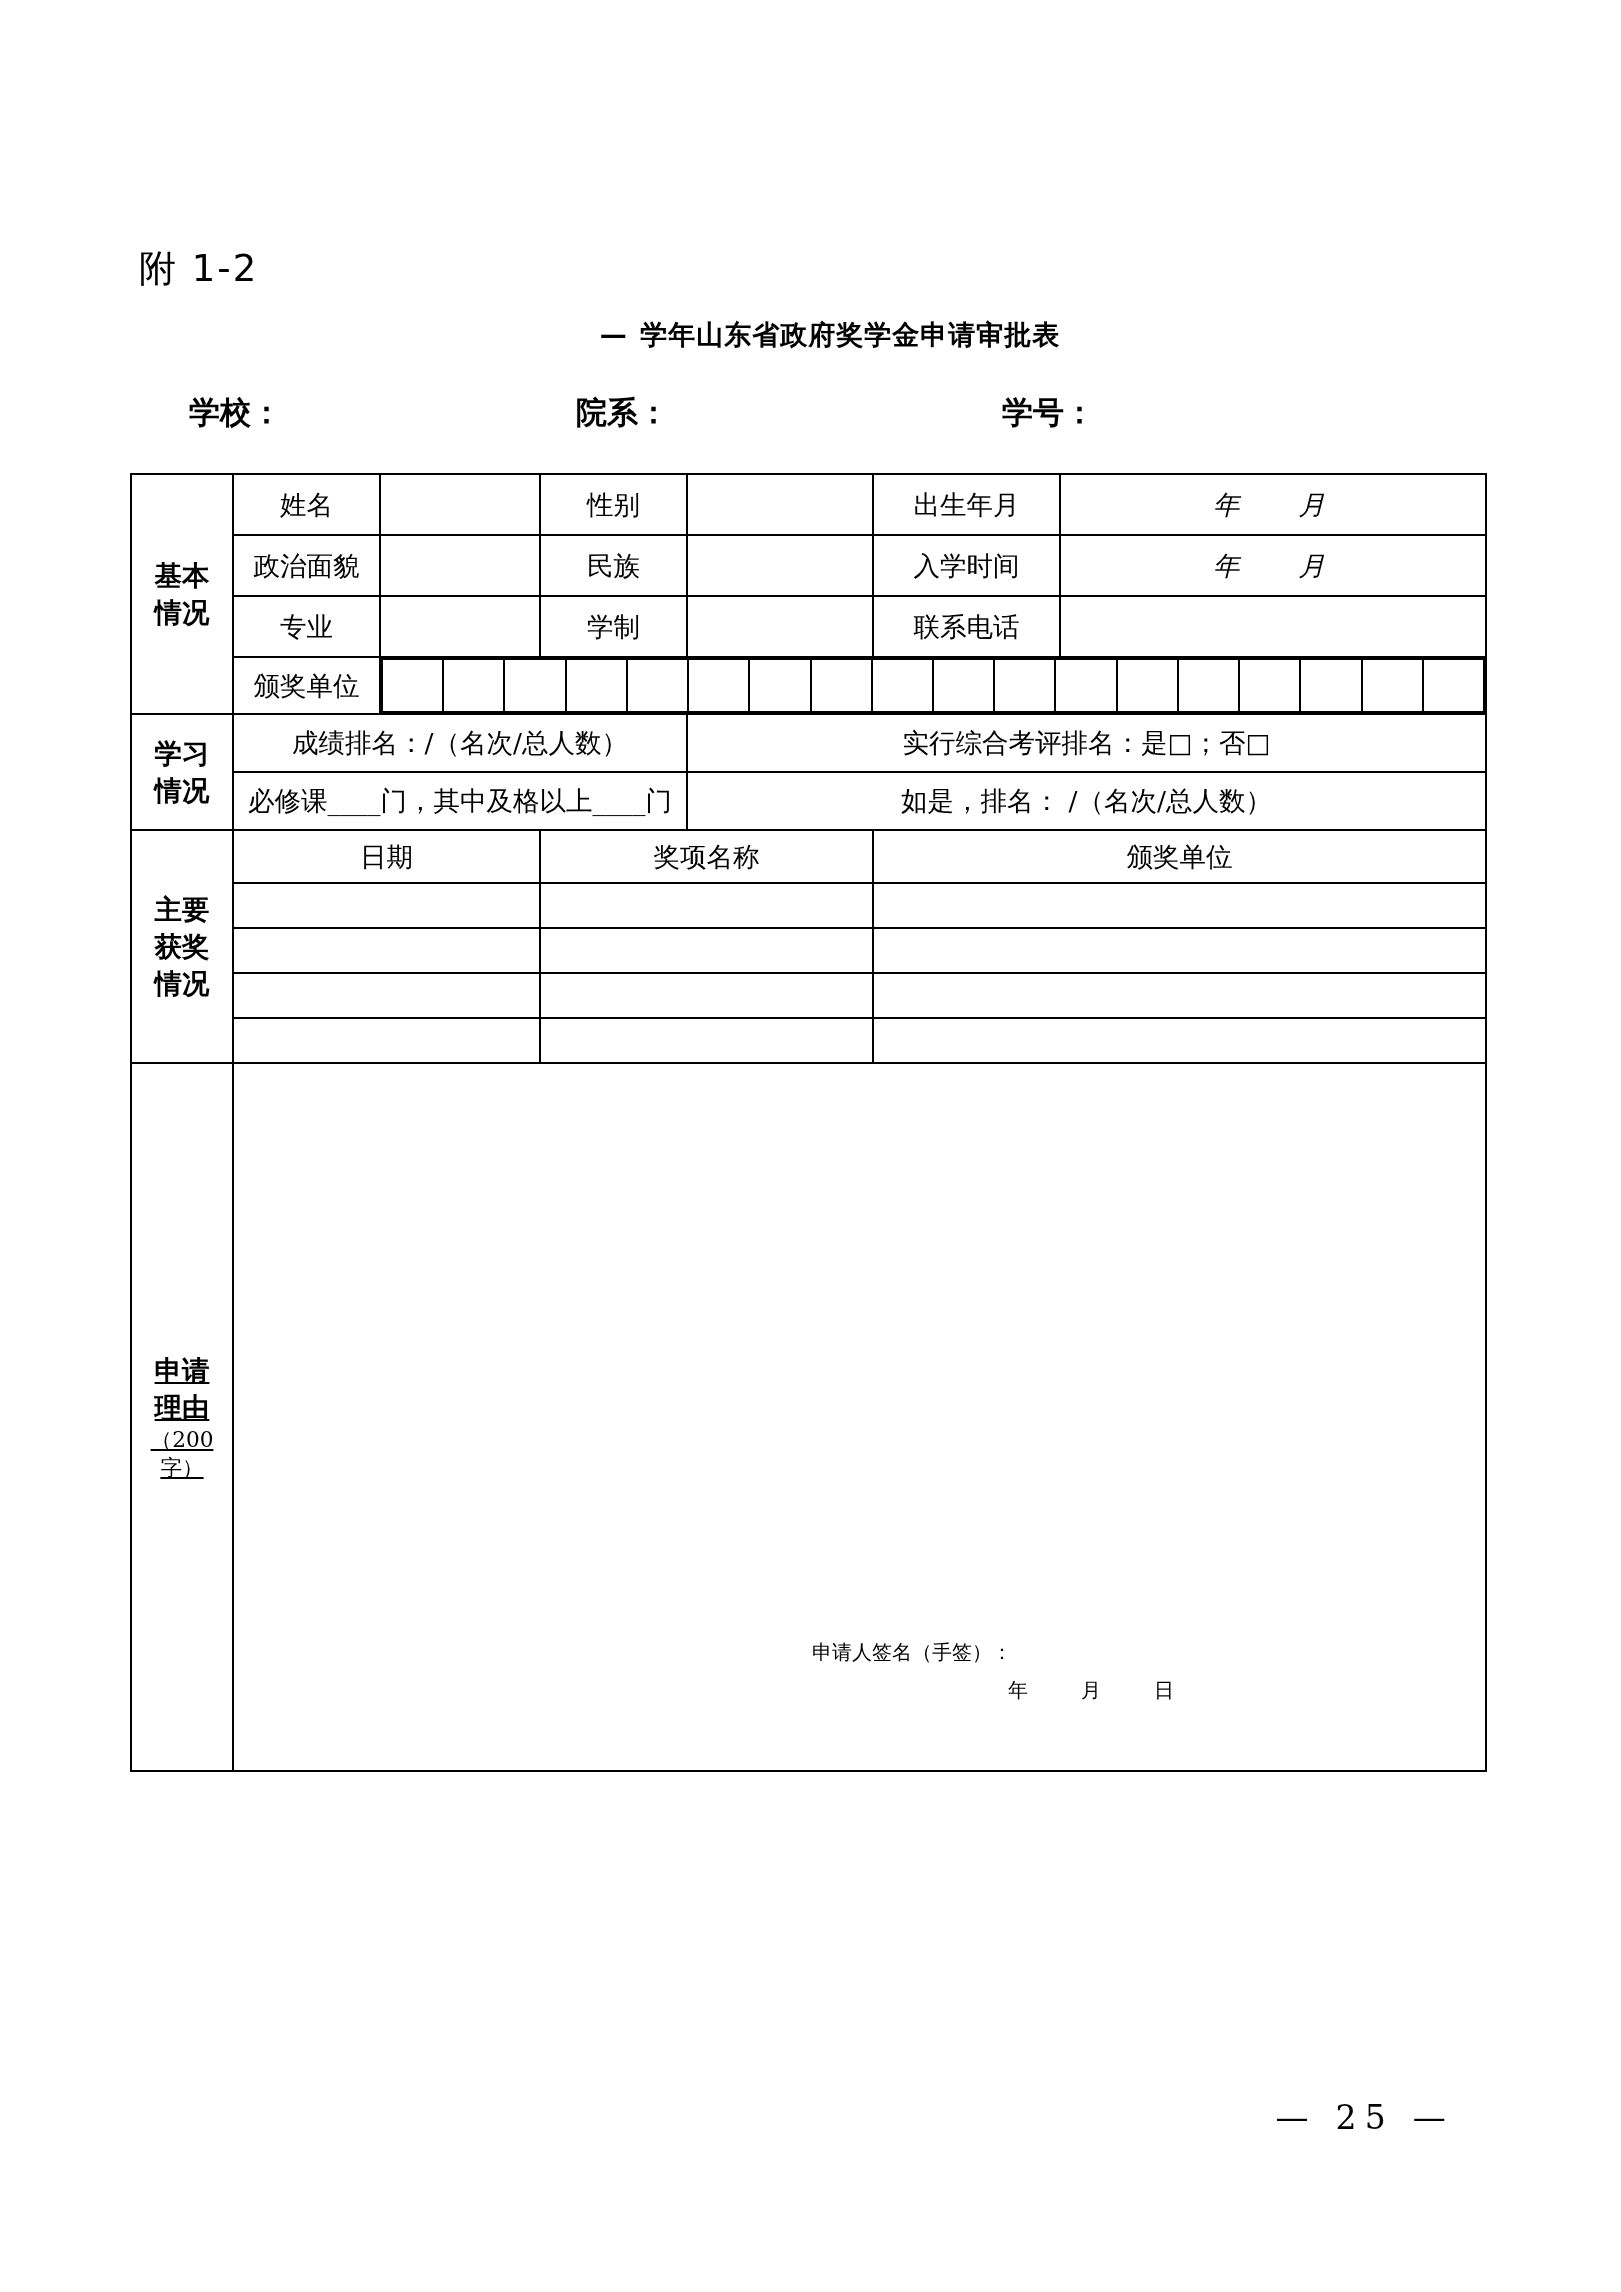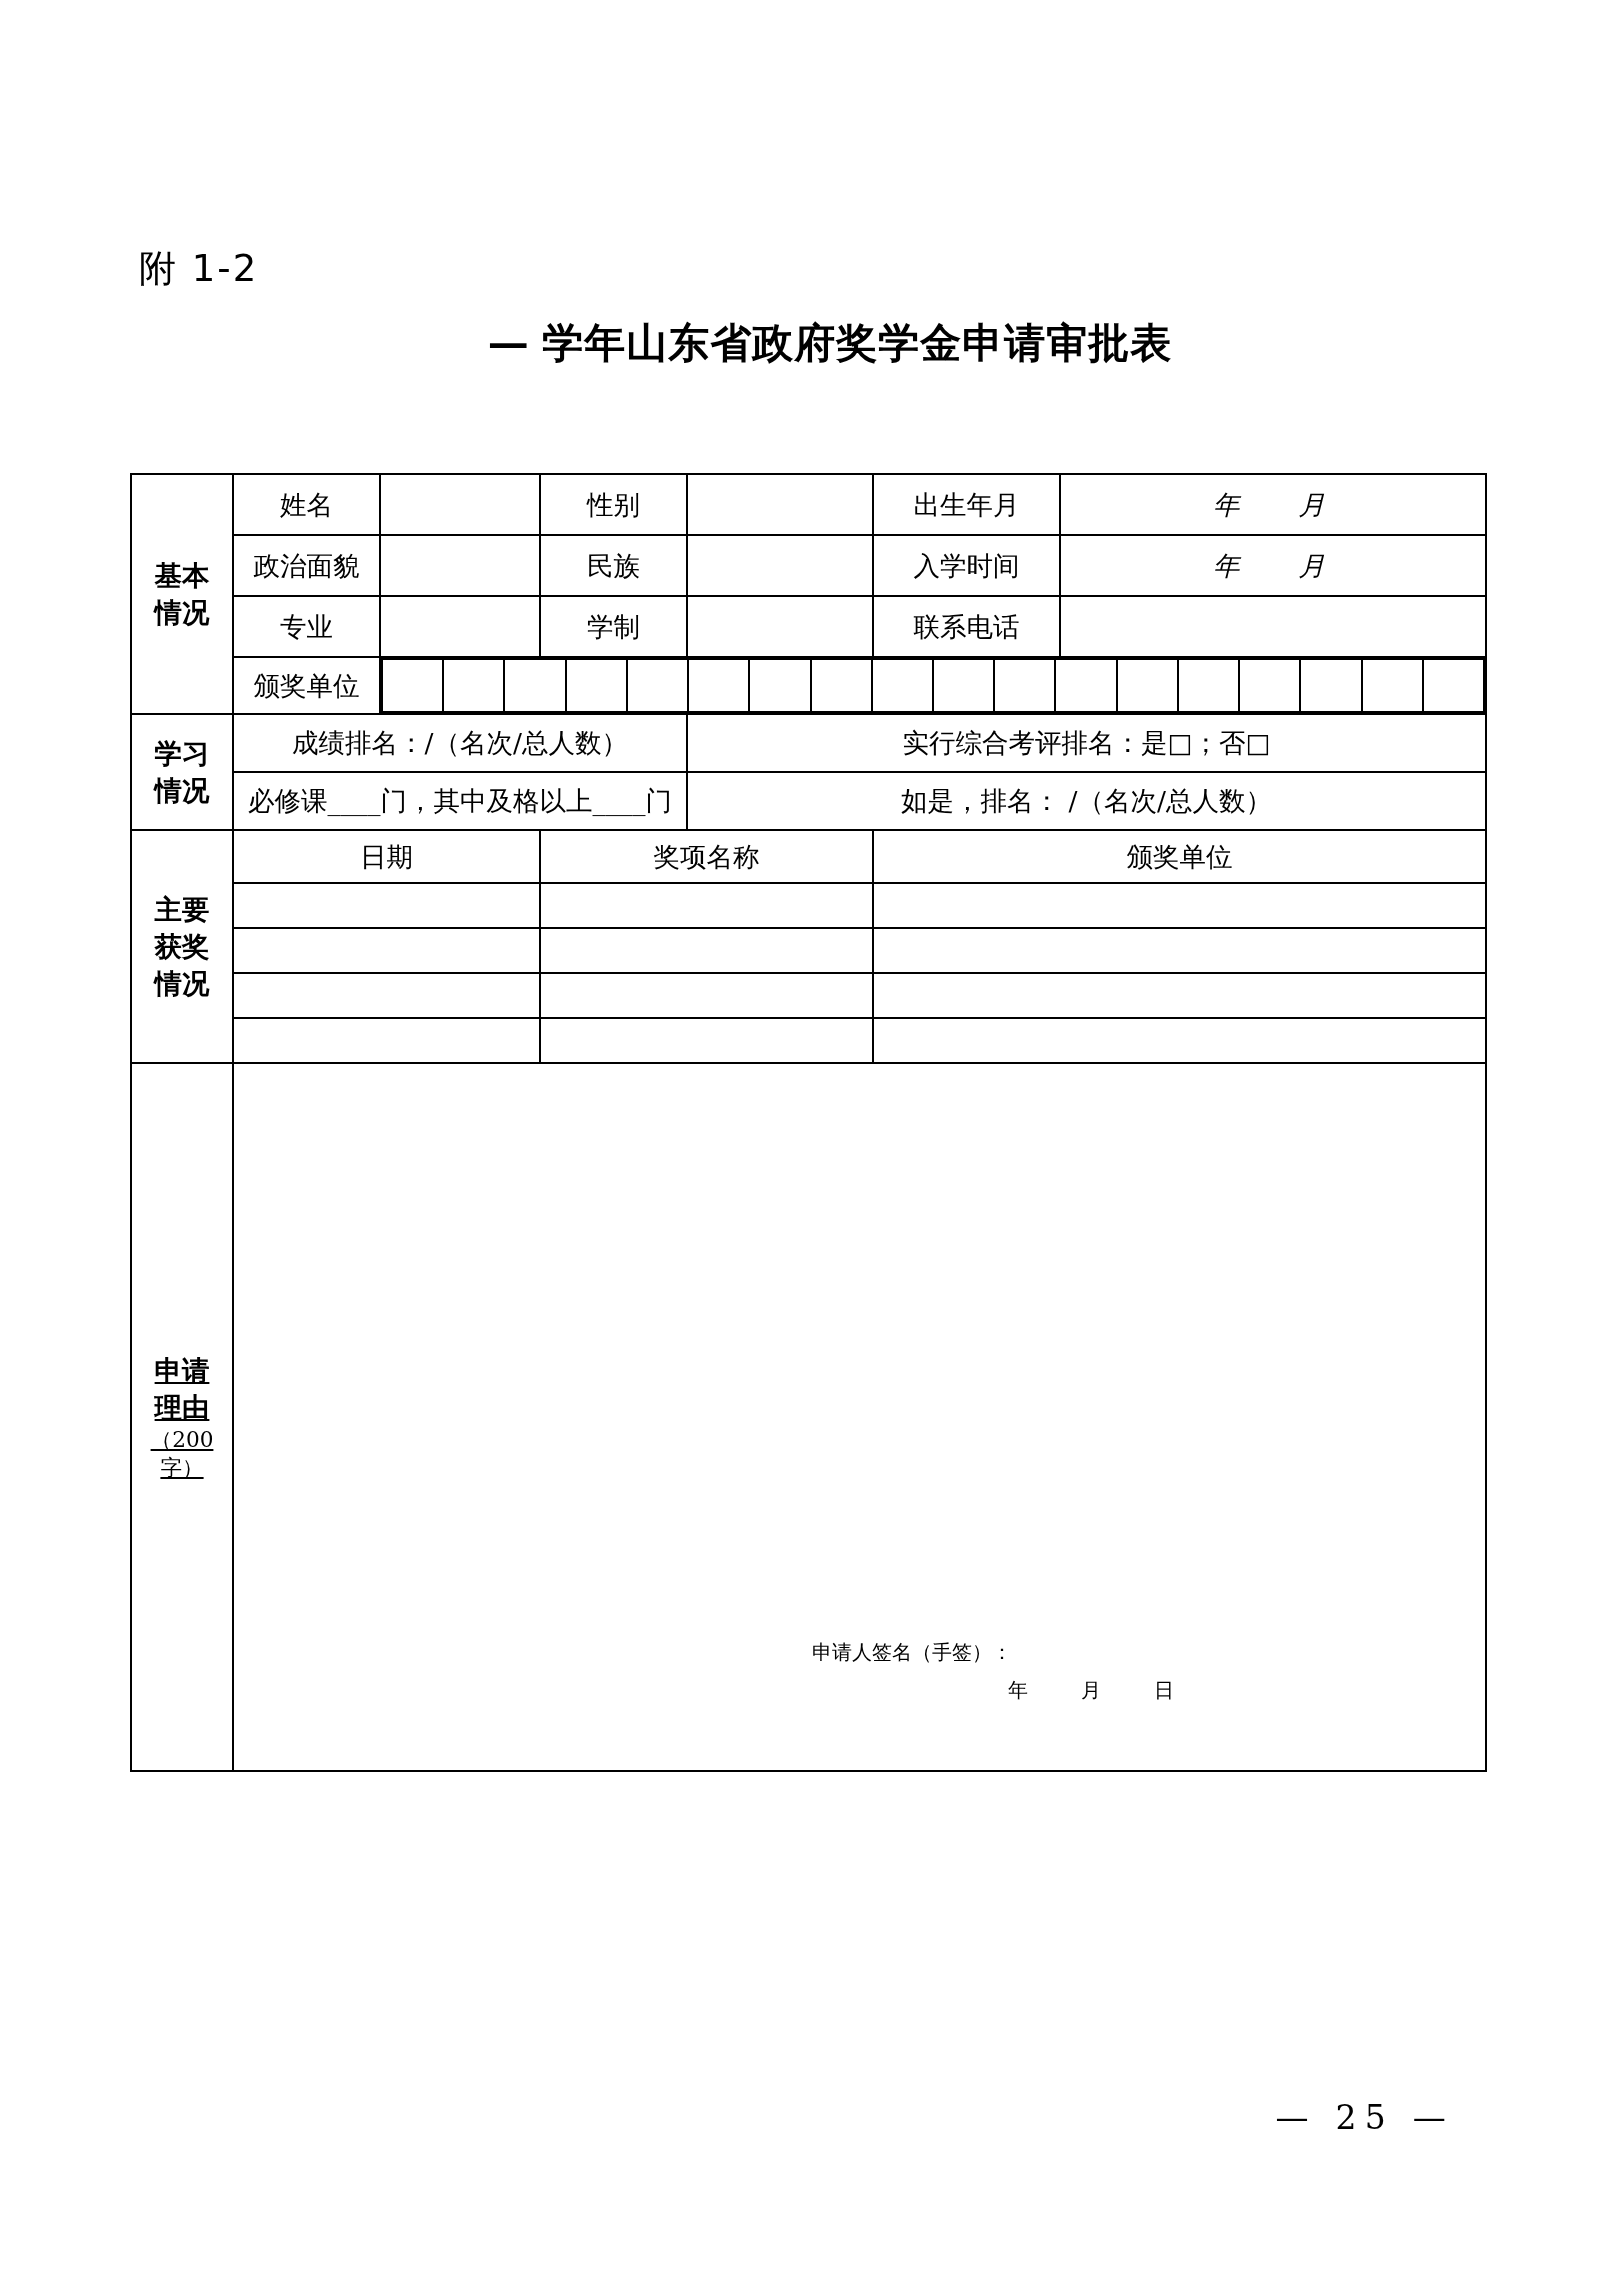--- a/index.html
+++ b/index.html
@@ -33,21 +33,21 @@
     line-height: 1;
   }
 
   .doc-title {
     position: absolute;
     left: 0;
     right: 0;
     top: 319px;
     text-align: center;
     font-family: "DejaVu Serif", "Liberation Serif", serif;
-    font-size: 41px;
+    font-size: 27px;
     font-weight: bold;
     letter-spacing: 1px;
     line-height: 1.2;
     padding-left: 39px;
   }
   .doc-title .dash-lead {
     letter-spacing: 13.7px;
   }
 
   
@@ -163,20 +163,25 @@
 <body>
 
 <div class="page">
 
   <div class="attach-label">附 1-2</div>
 
   <div class="doc-title">
     <span class="dash-lead">—</span><span>学年山东省政府奖学金申请审批表</span>
   </div>
 
+  <div class="meta-row">
+    <span class="meta-school">学校：</span>
+    <span class="meta-dept">院系：</span>
+    <span class="meta-sid">学号：</span>
+  </div>
 
   <table class="form-table">
     <colgroup>
       <col style="width:102px">
       <col style="width:147px">
       <col style="width:160px">
       <col style="width:147px">
       <col style="width:186px">
       <col style="width:187px">
       <col style="width:426px">

